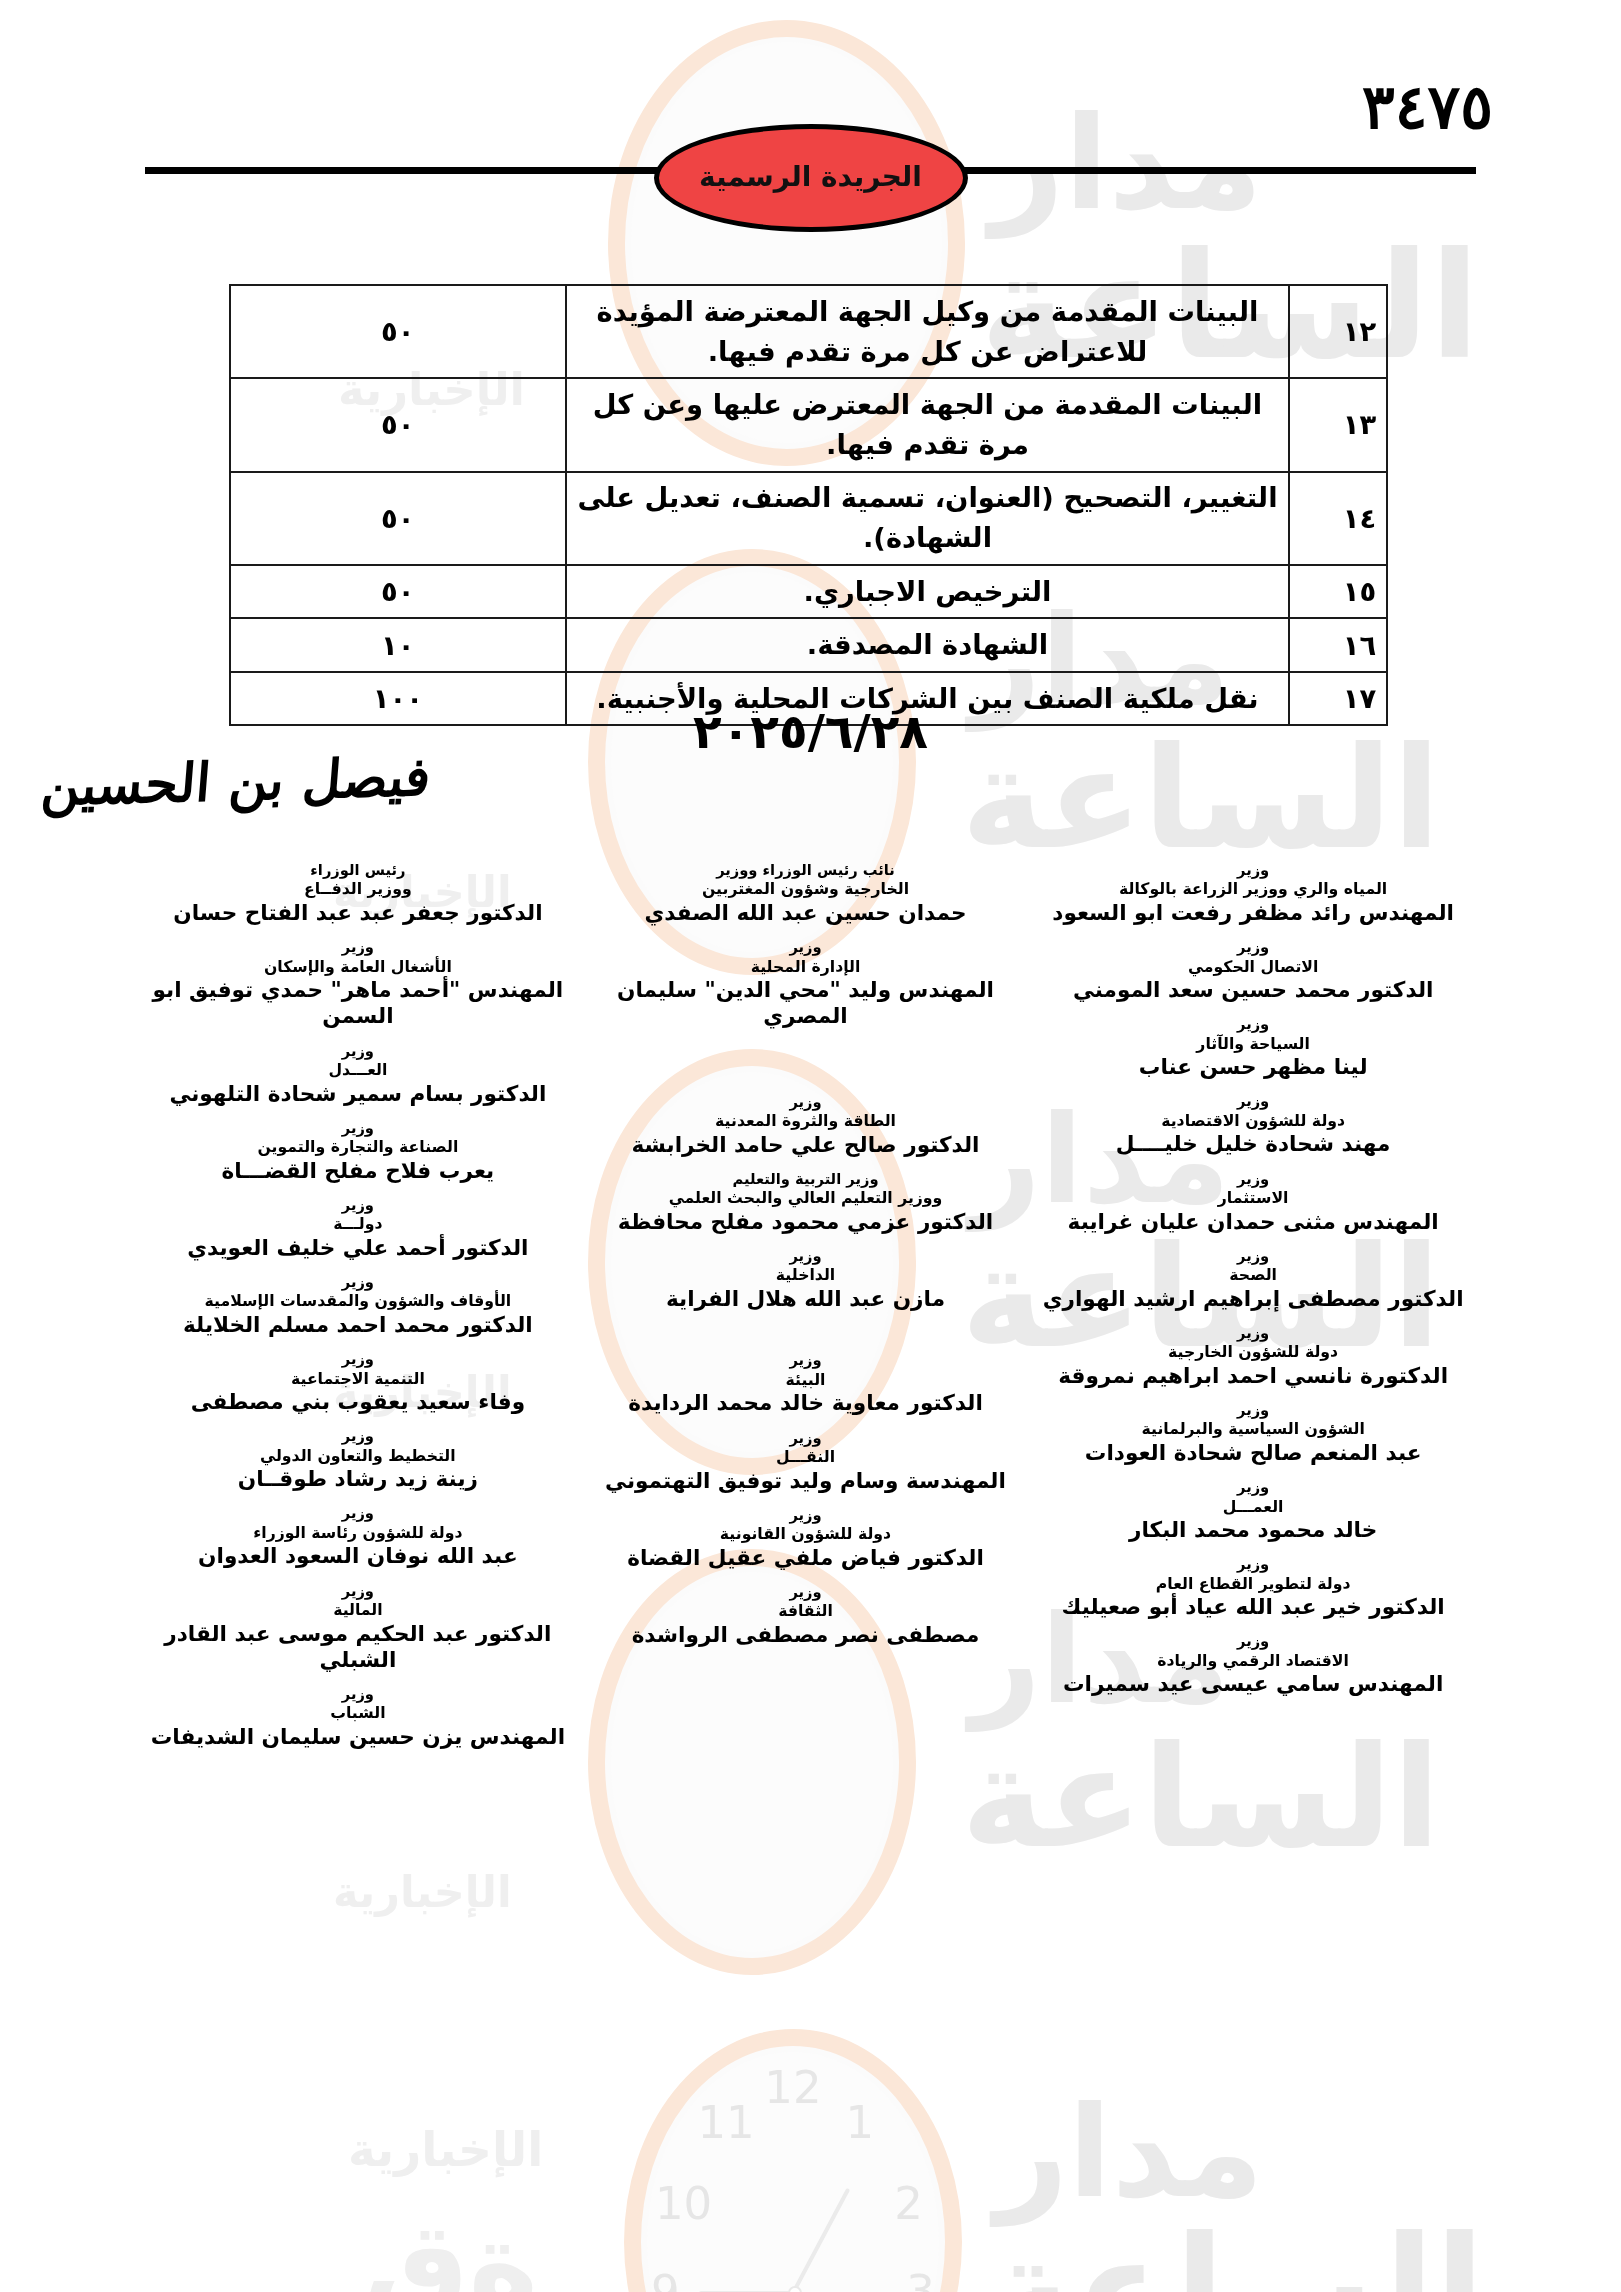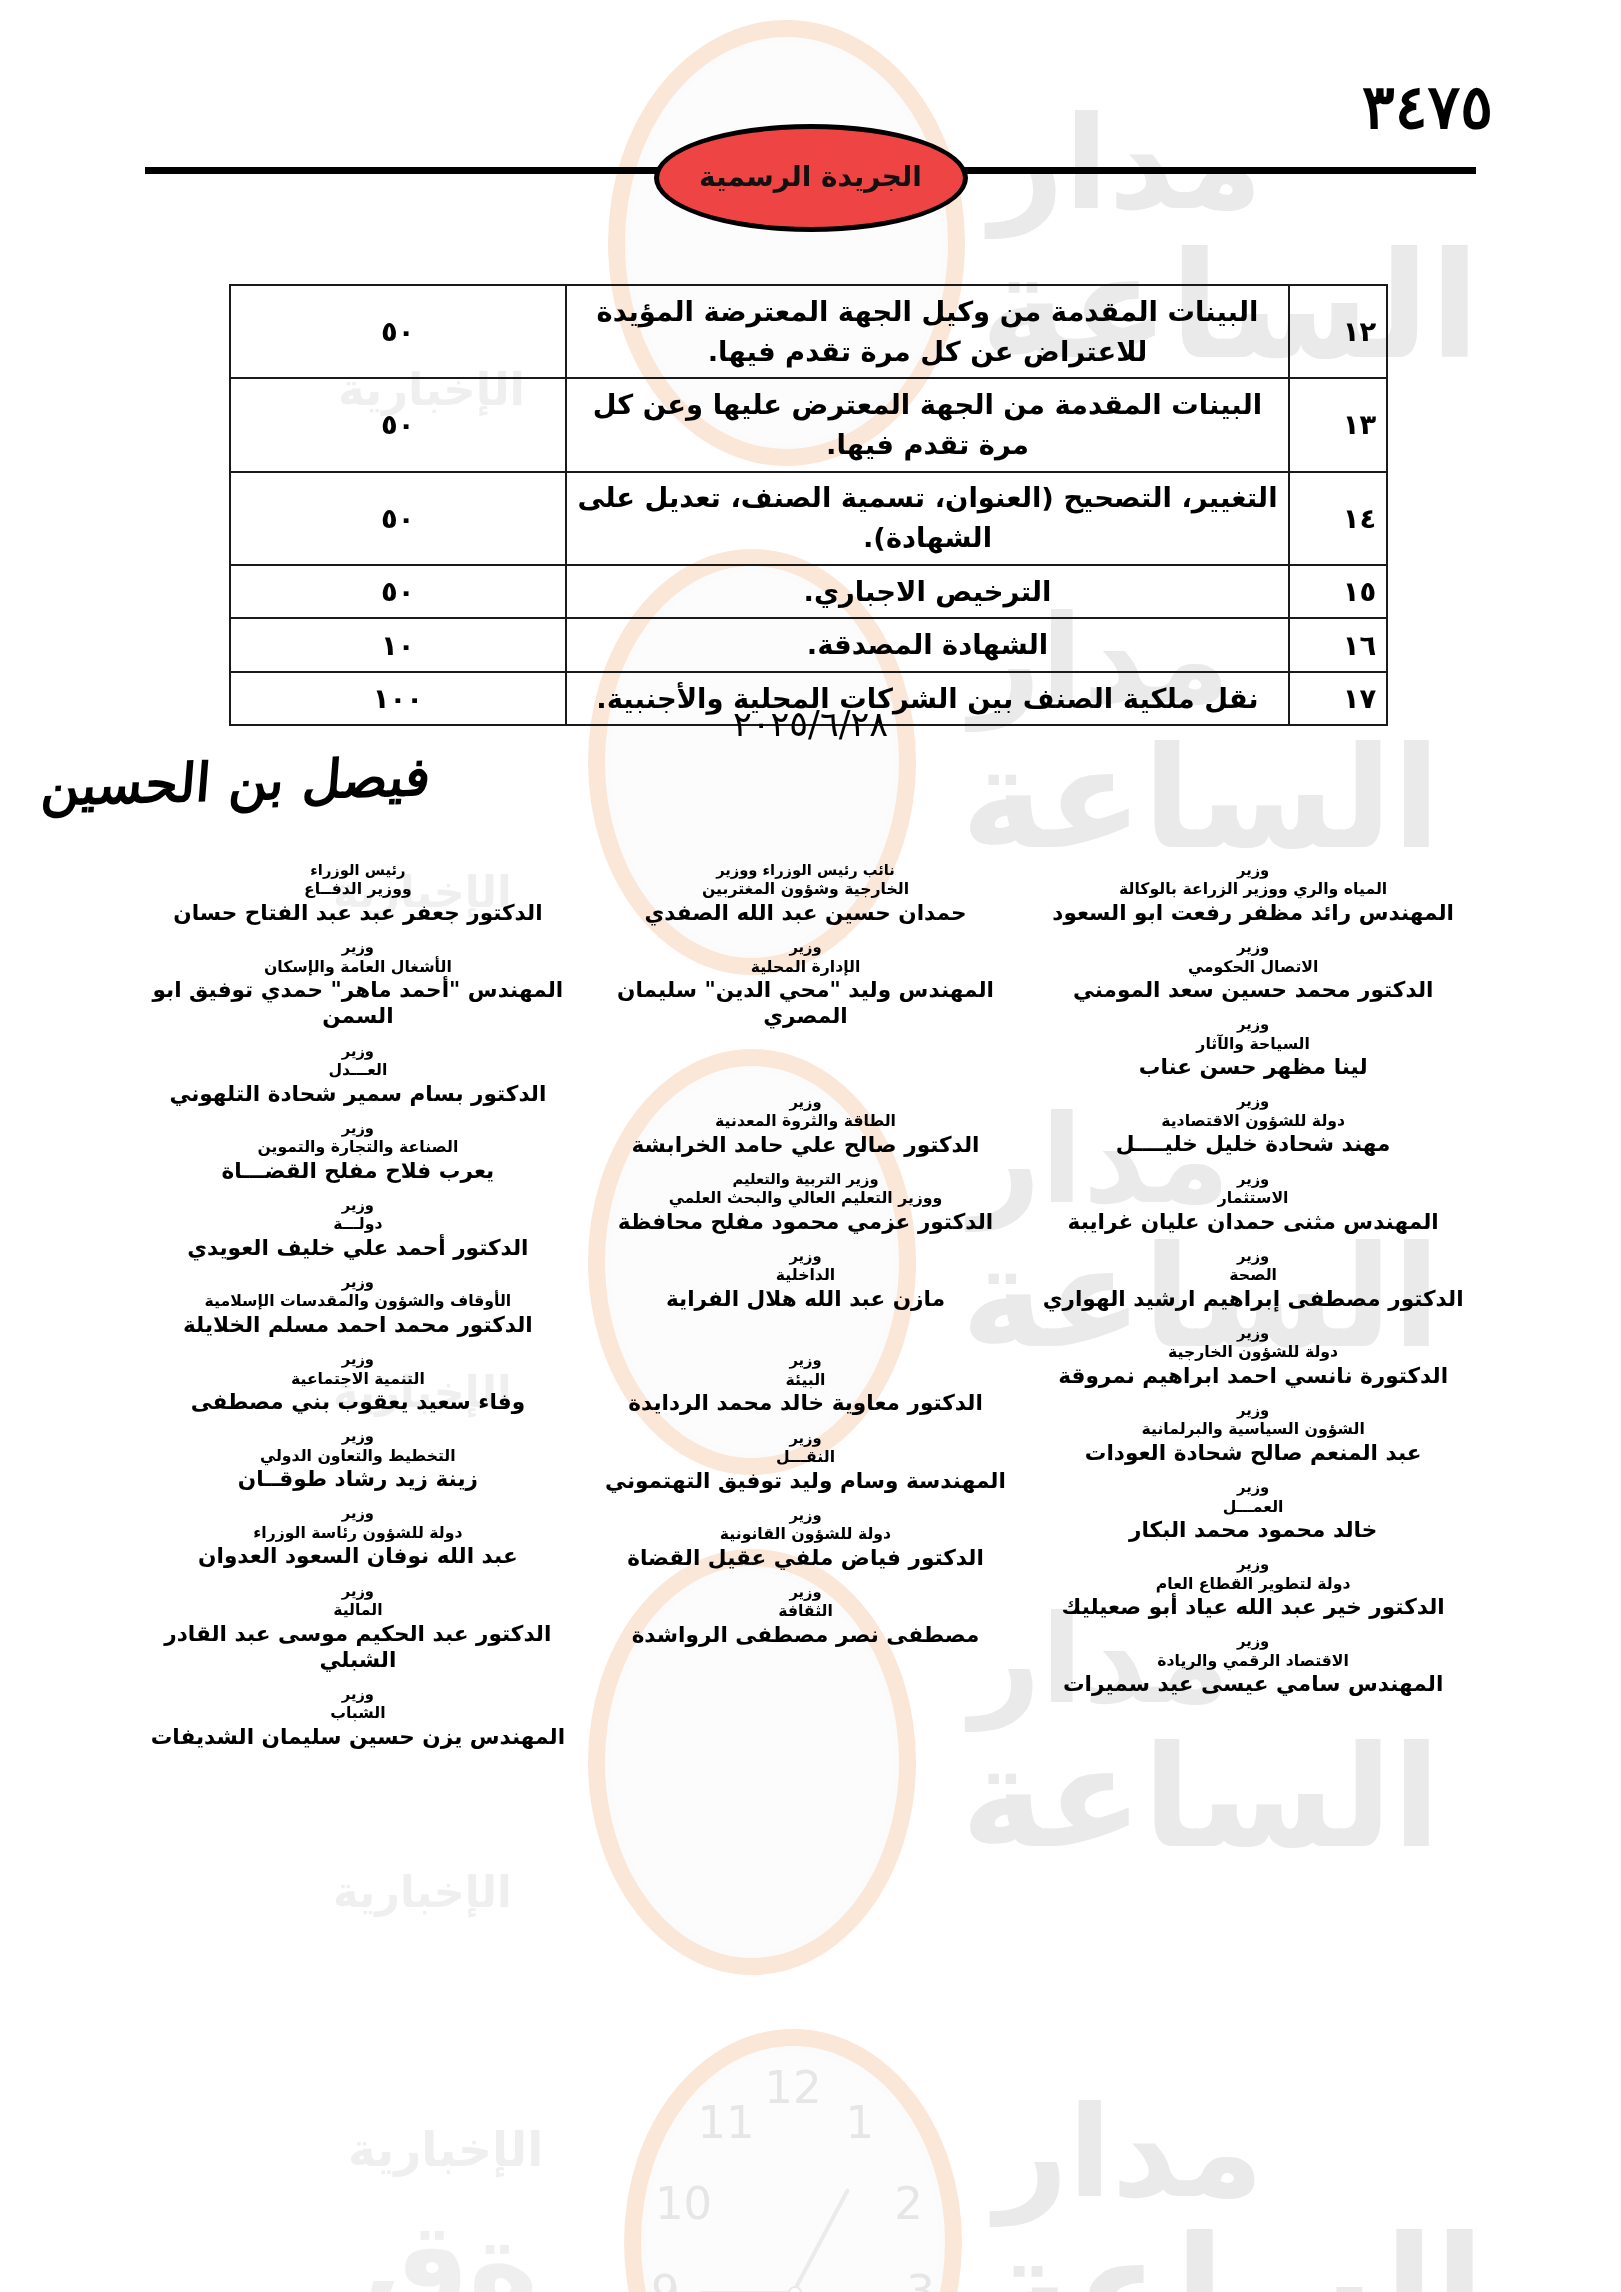--- a/index.html
+++ b/index.html
@@ -107,21 +107,21 @@
   .col-no{width:76px;font-size:27.4px;letter-spacing:2.9px;}
   .col-desc{text-align:center;font-size:27.4px;line-height:1.45;padding:7.8px 17.6px;}
   .col-fee{width:314px;text-align:center;font-size:27.4px;letter-spacing:3.9px;}
 
   
   .gz-date{
     position:absolute;
     top:704px;
     left:0;right:0;
     text-align:center;
-    font-size:35px;font-weight:400;
+    font-size:47px;font-weight:700;
     font-family:"DejaVu Sans",sans-serif;
     letter-spacing:2.9px;
   }
   .signature{
     position:absolute;
     top:750px;
     right:1191px;
     font-size:53px;
     font-weight:700;
     font-family:"DejaVu Serif",serif;

